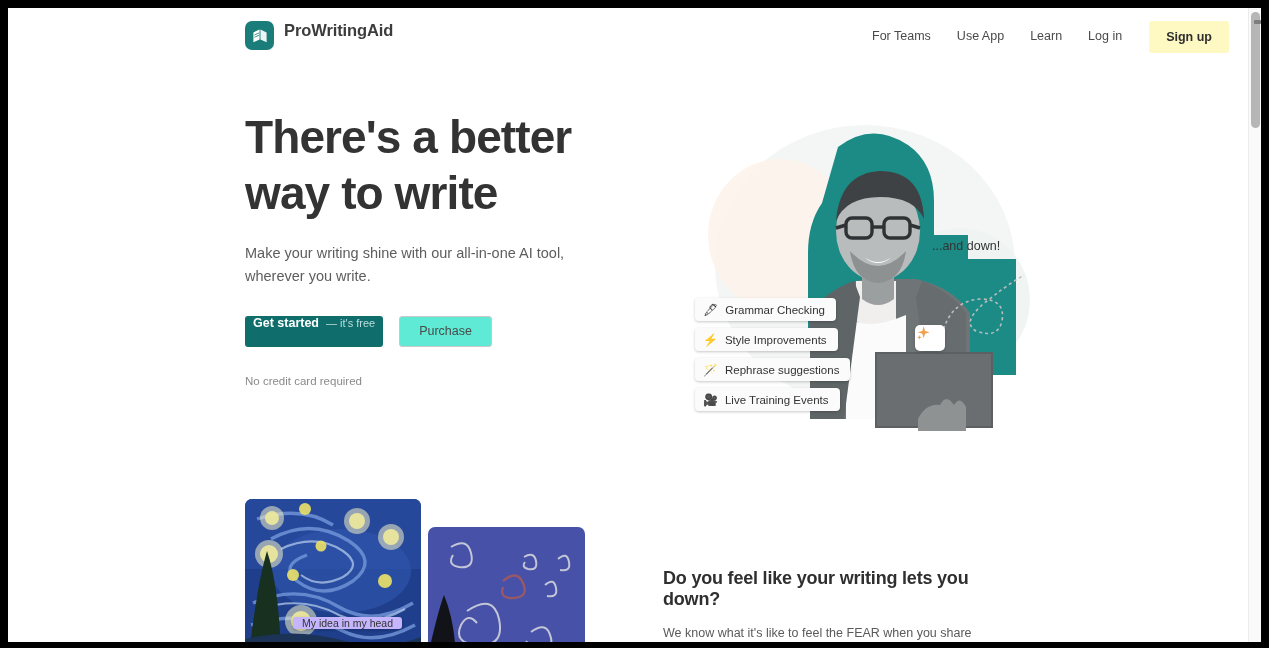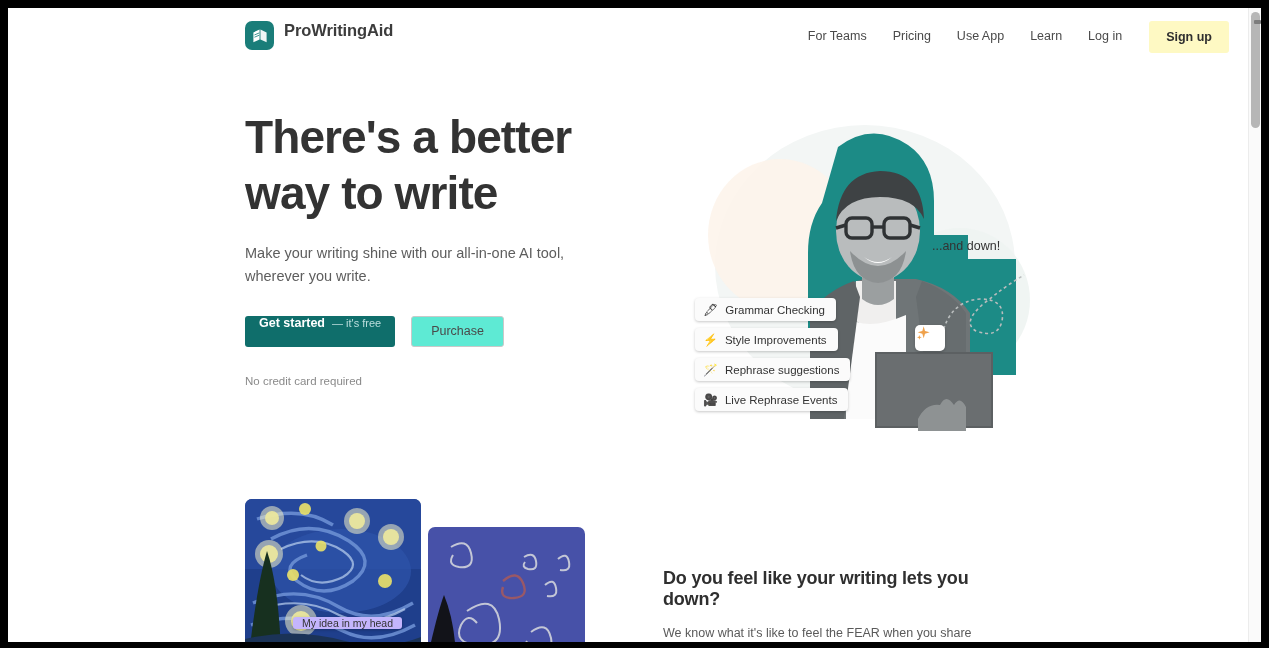--- a/index.html
+++ b/index.html
@@ -72,21 +72,21 @@
     color:#333333; letter-spacing:-0.9px;
   }
   #hero-subtitle {
     margin-top:21px;
     font-size:14.5px; line-height:1.6; color:#5d5d5d;
     width:330px;
   }
   #hero-actions { margin-top:27px; display:flex; align-items:center; gap:16px; }
   #get-started-button {
     background:#0f6e6b; border:none; border-radius:3px;
-    padding:0 14px; height:31px; cursor:pointer;
+    padding:0 8px; height:31px; cursor:pointer;
     display:inline-flex; align-items:baseline; gap:7px;
     white-space:nowrap;
   }
   #get-started-button .gs-main { color:#fff; font-size:12.5px; font-weight:bold; }
   #get-started-button .gs-sub  { color:#bcdedd; font-size:11px; }
   #purchase-button {
     background:#5eead4; border:1px solid #c9c9c9; border-radius:3px;
     padding:0 19px; height:31px; cursor:pointer;
     color:#4a4a4a; font-size:12.5px; white-space:nowrap;
     font-family:"Liberation Sans", sans-serif;
@@ -180,21 +180,20 @@
           <path d="M12.6 3.4 L20.8 7.2 L20.8 20.4 L12.6 16.6 Z" fill="#ffffff" opacity="0.93"></path>
           <path d="M4.6 10.6 L11 7.9" stroke="#1a7d79" stroke-width="1.1" fill="none"></path>
           <path d="M4.6 13.6 L11 10.9" stroke="#1a7d79" stroke-width="1.1" fill="none"></path>
         </svg>
       </span>
       <span class="brand-name">ProWritingAid</span>
     </a>
 
     <nav id="main-nav">
       <a class="nav-link" href="#">For Teams</a>
-      <a class="nav-link" href="#">Pricing</a>
       <a class="nav-link" href="#">Use App</a>
       <a class="nav-link" href="#">Learn</a>
       <a class="nav-link" href="#">Log in</a>
       <button id="signup-button">Sign up</button>
     </nav>
   </header>
 
   <section id="hero">
 
     <div id="hero-copy">
@@ -270,21 +269,21 @@
       <div class="badge" id="badge-1">
         <span class="bi">⚡</span>
         <span>Style Improvements</span>
       </div>
       <div class="badge" id="badge-2">
         <span class="bi">🪄</span>
         <span>Rephrase suggestions</span>
       </div>
       <div class="badge" id="badge-3">
         <span class="bi">🎥</span>
-        <span>Live Rephrase Events</span>
+        <span>Live Training Events</span>
       </div>
     </div>
   </section>
 
   <section id="section-two">
 
     <div id="starry-art">
       <svg width="340" height="190" viewBox="0 0 340 190" aria-hidden="true">
         <defs>
           <clipPath id="clip-painting">

